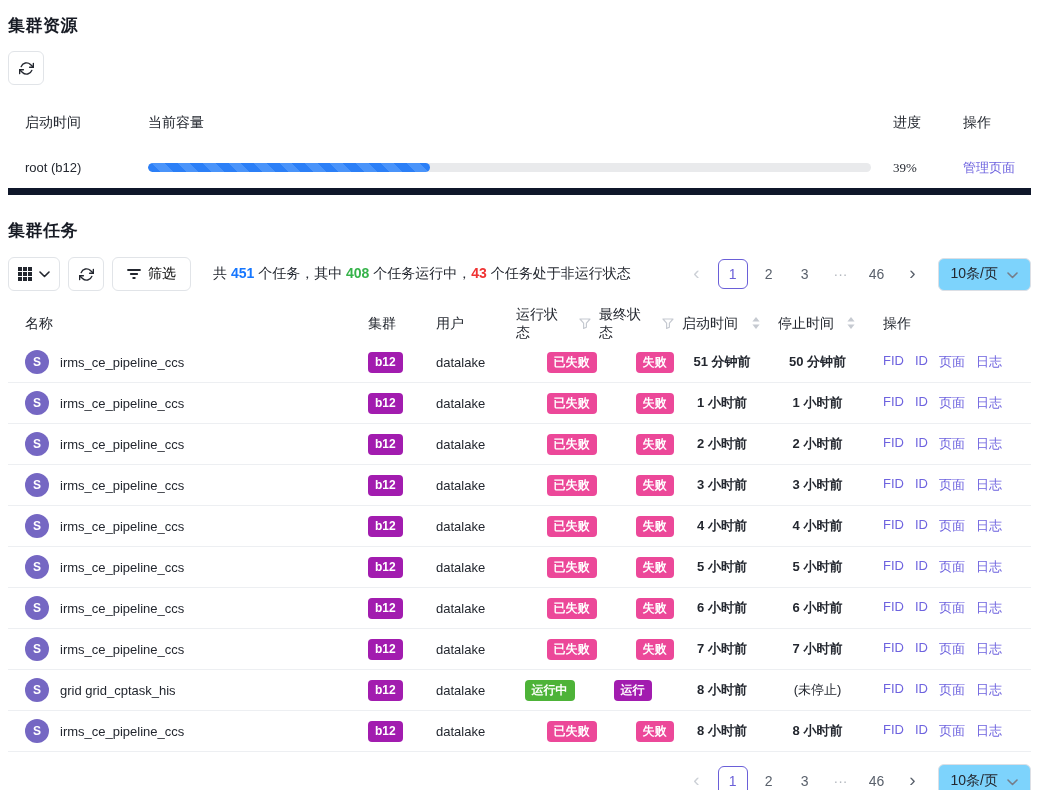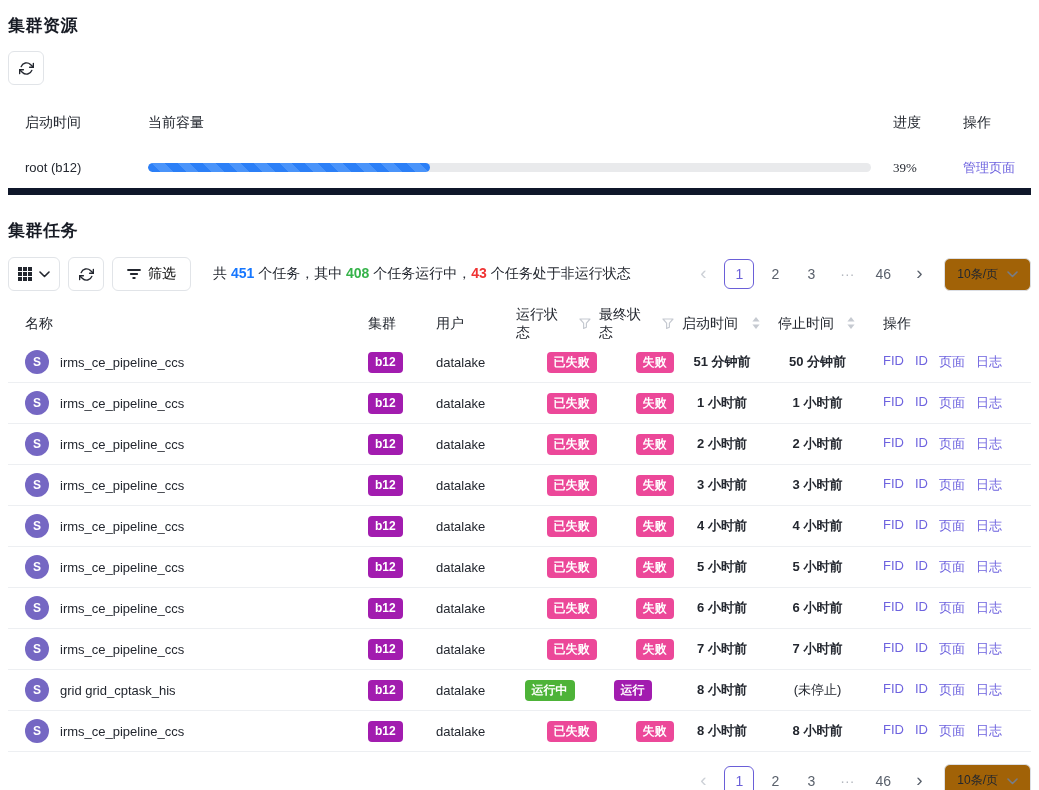--- a/index.html
+++ b/index.html
@@ -46,22 +46,22 @@
   .pg-item {
     min-width:30px; height:30px; display:inline-flex; align-items:center; justify-content:center;
     font-size:14px; color:#5a616c; border-radius:6px; cursor:pointer; padding:0 4px;
   }
   .pg-active { border:1px solid #6a5fd8; color:#6a5fd8; }
   .pg-arrow { font-size:19px; line-height:1; padding-bottom:3px; }
   .pg-disabled { color:#ccd0d6; cursor:default; }
   .pg-ellipsis { color:#b4b8bf; cursor:default; }
   .page-size {
     display:inline-flex; align-items:center; gap:9px; height:33px; padding:0 12px;
-    border:1px solid #dcdfe5; border-radius:6px; font-size:12px; color:#23272f;
-    cursor:pointer; margin-left:4px; background:#a16207;
+    border:1px solid #dcdfe5; border-radius:6px; font-size:14px; color:#23272f;
+    cursor:pointer; margin-left:4px; background:#7dd3fc;
   }
 
   
   .t-header, .t-row { display:flex; align-items:center; }
   .t-header { height:36px; font-size:14px; color:#23272f; }
   .t-row { height:41px; border-bottom:1px solid #edeff2; font-size:13px; }
   .c-name { flex:1; padding-left:17px; display:flex; align-items:center; gap:11px; }
   .c-cluster { width:68px; padding-left:8px; }
   .c-user { width:80px; padding-left:8px; }
   .c-run, .c-final { width:83px; }

